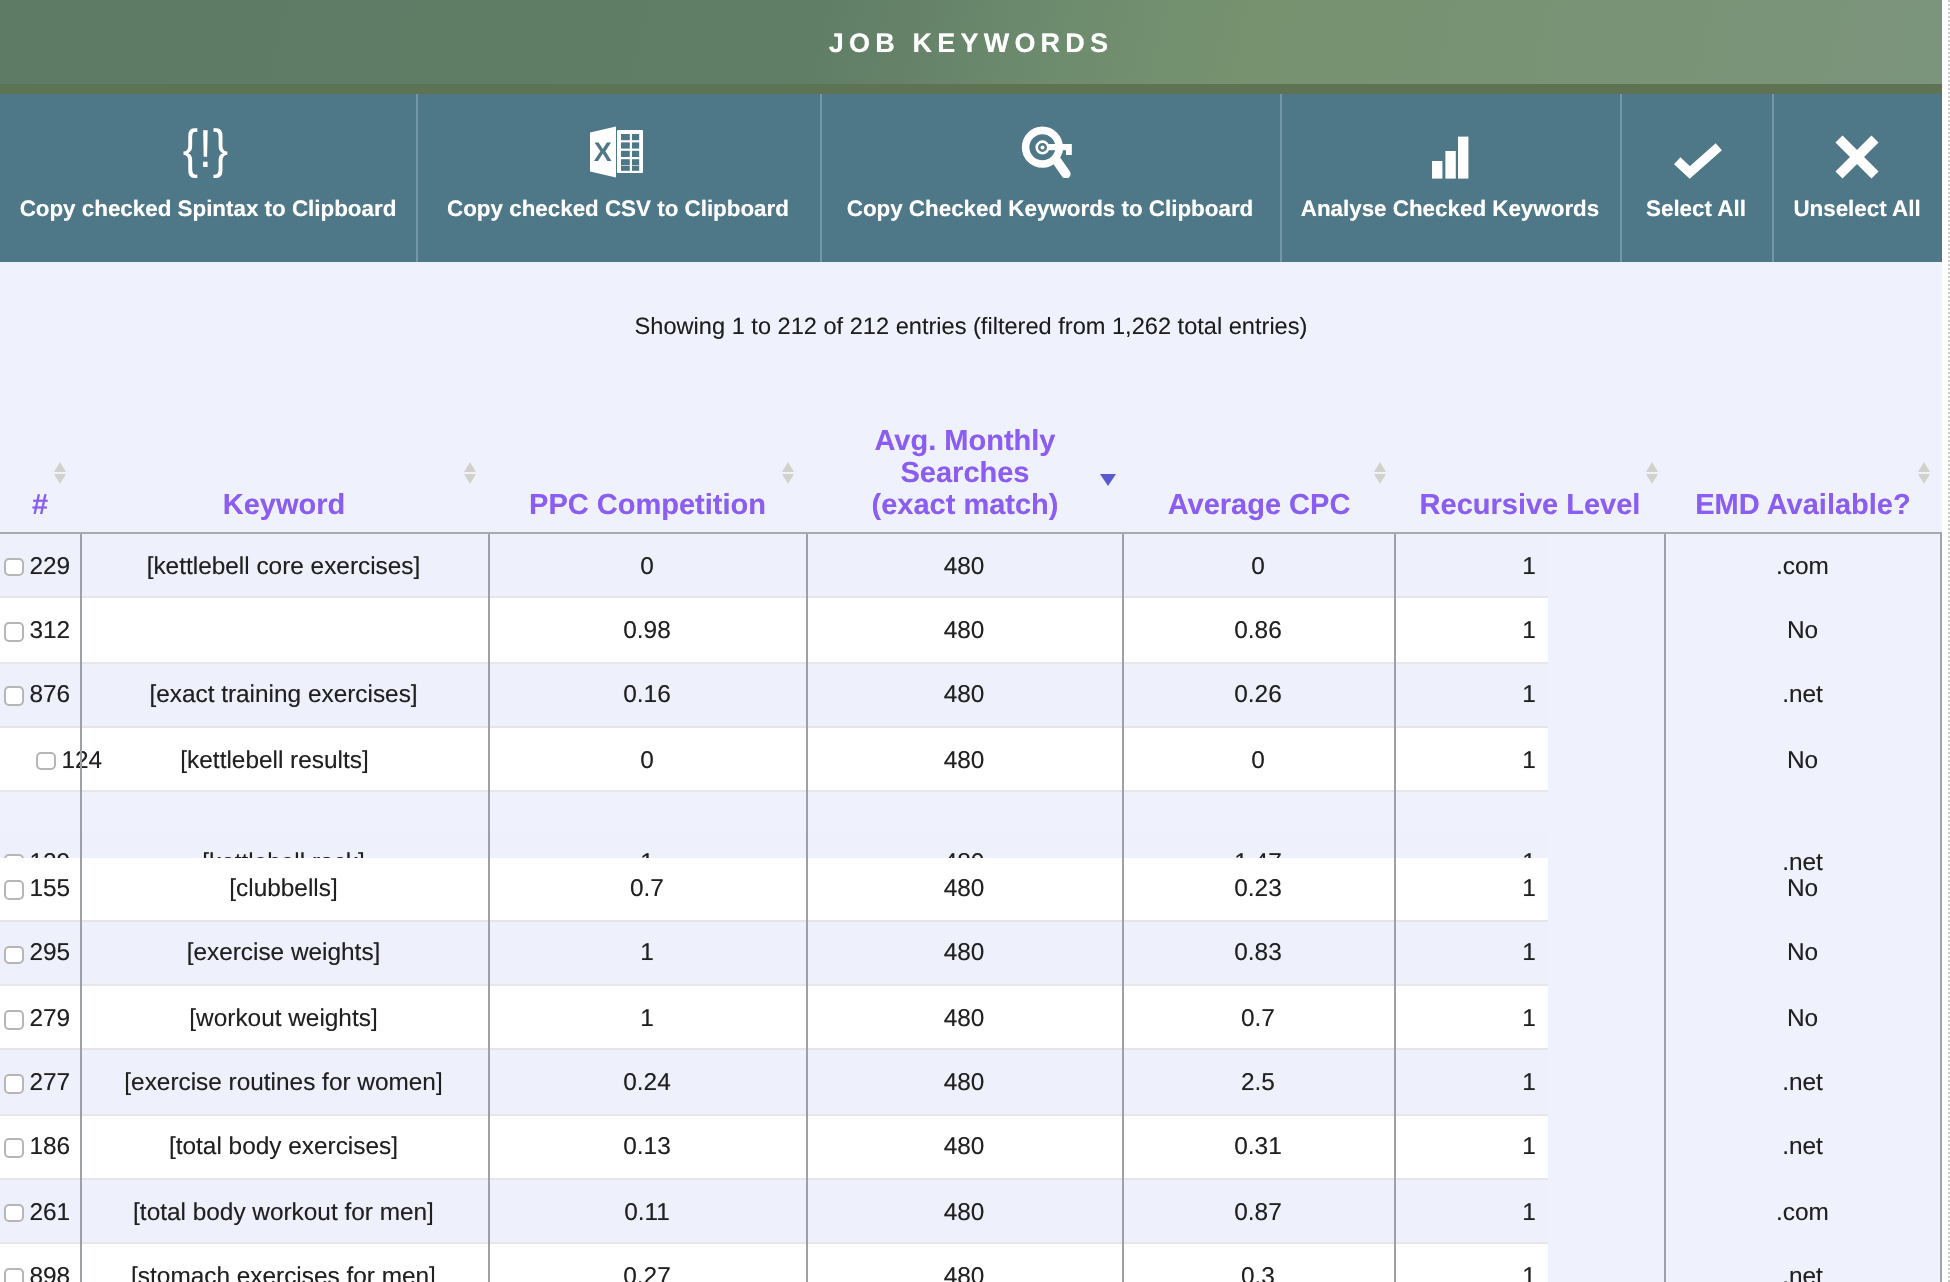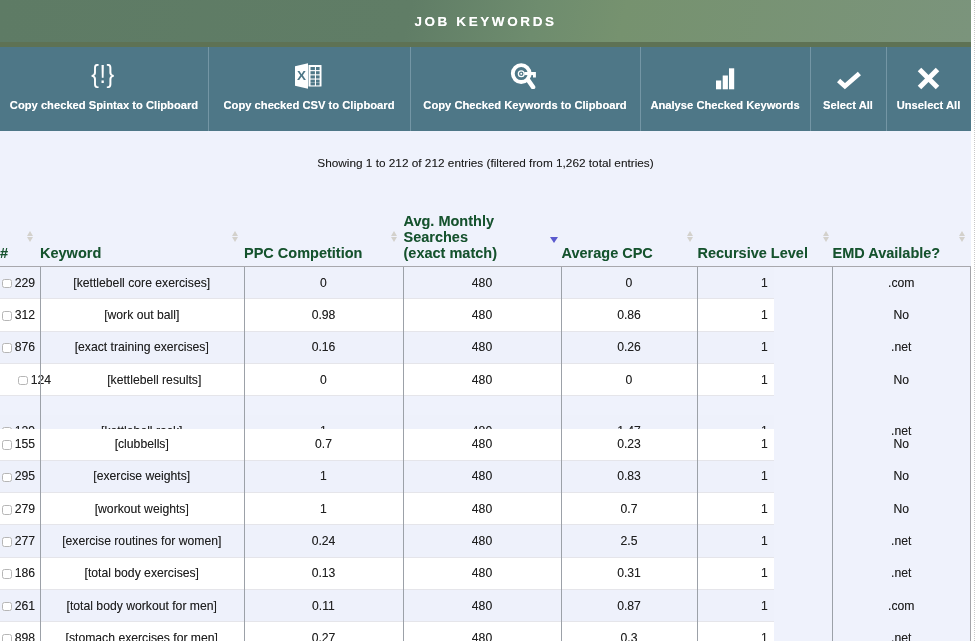--- a/index.html
+++ b/index.html
@@ -16,21 +16,21 @@
 
   
   #toolbar { left:0; top:47px; width:971px; height:84px; background:#4e7787; }
   .tdiv { top:47px; width:1px; height:84px; background:#7496a5; }
   .tlabel { top:99px; color:#fff; font-size:11.2px; font-weight:bold; text-align:center; text-shadow:0 0 0.4px rgba(255,255,255,0.6); }
 
   
   #info { left:0; top:156px; width:971px; text-align:center; font-size:11.8px; color:#1d1d1d; text-shadow:0 0 0.3px rgba(0,0,0,0.3); }
 
   
-  .th { color:#14532d; font-size:14.5px; font-weight:bold; text-align:left; line-height:16px; text-shadow:0 0 0.3px rgba(0,0,0,0.22); }
+  .th { color:#8b5cf6; font-size:14.5px; font-weight:bold; text-align:center; line-height:16px; text-shadow:0 0 0.3px rgba(0,0,0,0.22); }
   #hborder { left:0; top:265.9px; width:970.5px; height:1.6px; background:#a8a8ad; }
 
   
   .sa-up { width:0; height:0; border-left:3.5px solid transparent; border-right:3.5px solid transparent;
     border-bottom:5px solid #d3d1cc; }
   .sa-dn { width:0; height:0; border-left:3.5px solid transparent; border-right:3.5px solid transparent;
     border-top:5px solid #d3d1cc; margin-top:1.5px; }
   .sa-blue { width:0; height:0; border-left:4px solid transparent; border-right:4px solid transparent;
     border-top:6px solid #5a5ace; }
 
@@ -170,21 +170,20 @@
       <div class="cell" style="left:403px;width:158px">480</div>
       <div class="cell" style="left:561px;width:136px">0</div>
       <div class="cell" style="left:697px;width:135px">1</div>
       <div class="cell" style="left:832px;width:138.5px">.com</div>
     </div>
 <div class="abs row even" style="top:299.3px">
       <div class="cell c1" style="left:0px;width:39.5px">
         <span class="cb"></span>
         <span>312</span>
       </div>
-      <div class="cell" style="left:39.5px;width:204.5px">[work out ball]</div>
       <div class="cell" style="left:244px;width:159px">0.98</div>
       <div class="cell" style="left:403px;width:158px">480</div>
       <div class="cell" style="left:561px;width:136px">0.86</div>
       <div class="cell" style="left:697px;width:135px">1</div>
       <div class="cell" style="left:832px;width:138.5px">No</div>
     </div>
 <div class="abs row odd" style="top:331.6px">
       <div class="cell c1" style="left:0px;width:39.5px">
         <span class="cb"></span>
         <span>876</span>
@@ -194,21 +193,21 @@
       <div class="cell" style="left:403px;width:158px">480</div>
       <div class="cell" style="left:561px;width:136px">0.26</div>
       <div class="cell" style="left:697px;width:135px">1</div>
       <div class="cell" style="left:832px;width:138.5px">.net</div>
     </div>
 <div class="abs row even" style="top:363.9px">
       <div class="cell c1" style="left:16px;width:39.5px">
         <span class="cb"></span>
         <span>124</span>
       </div>
-      <div class="cell" style="left:52px;width:204.5px">[kettlebell results]</div>
+      <div class="cell" style="left:35px;width:204.5px">[kettlebell results]</div>
       <div class="cell" style="left:244px;width:159px">0</div>
       <div class="cell" style="left:403px;width:158px">480</div>
       <div class="cell" style="left:561px;width:136px">0</div>
       <div class="cell" style="left:697px;width:135px">1</div>
       <div class="cell" style="left:832px;width:138.5px">No</div>
     </div>
 <div class="abs row odd" style="top:415px">
       <div class="cell c1" style="left:0px;width:39.5px">
         <span class="cb"></span>
         <span>129</span>

